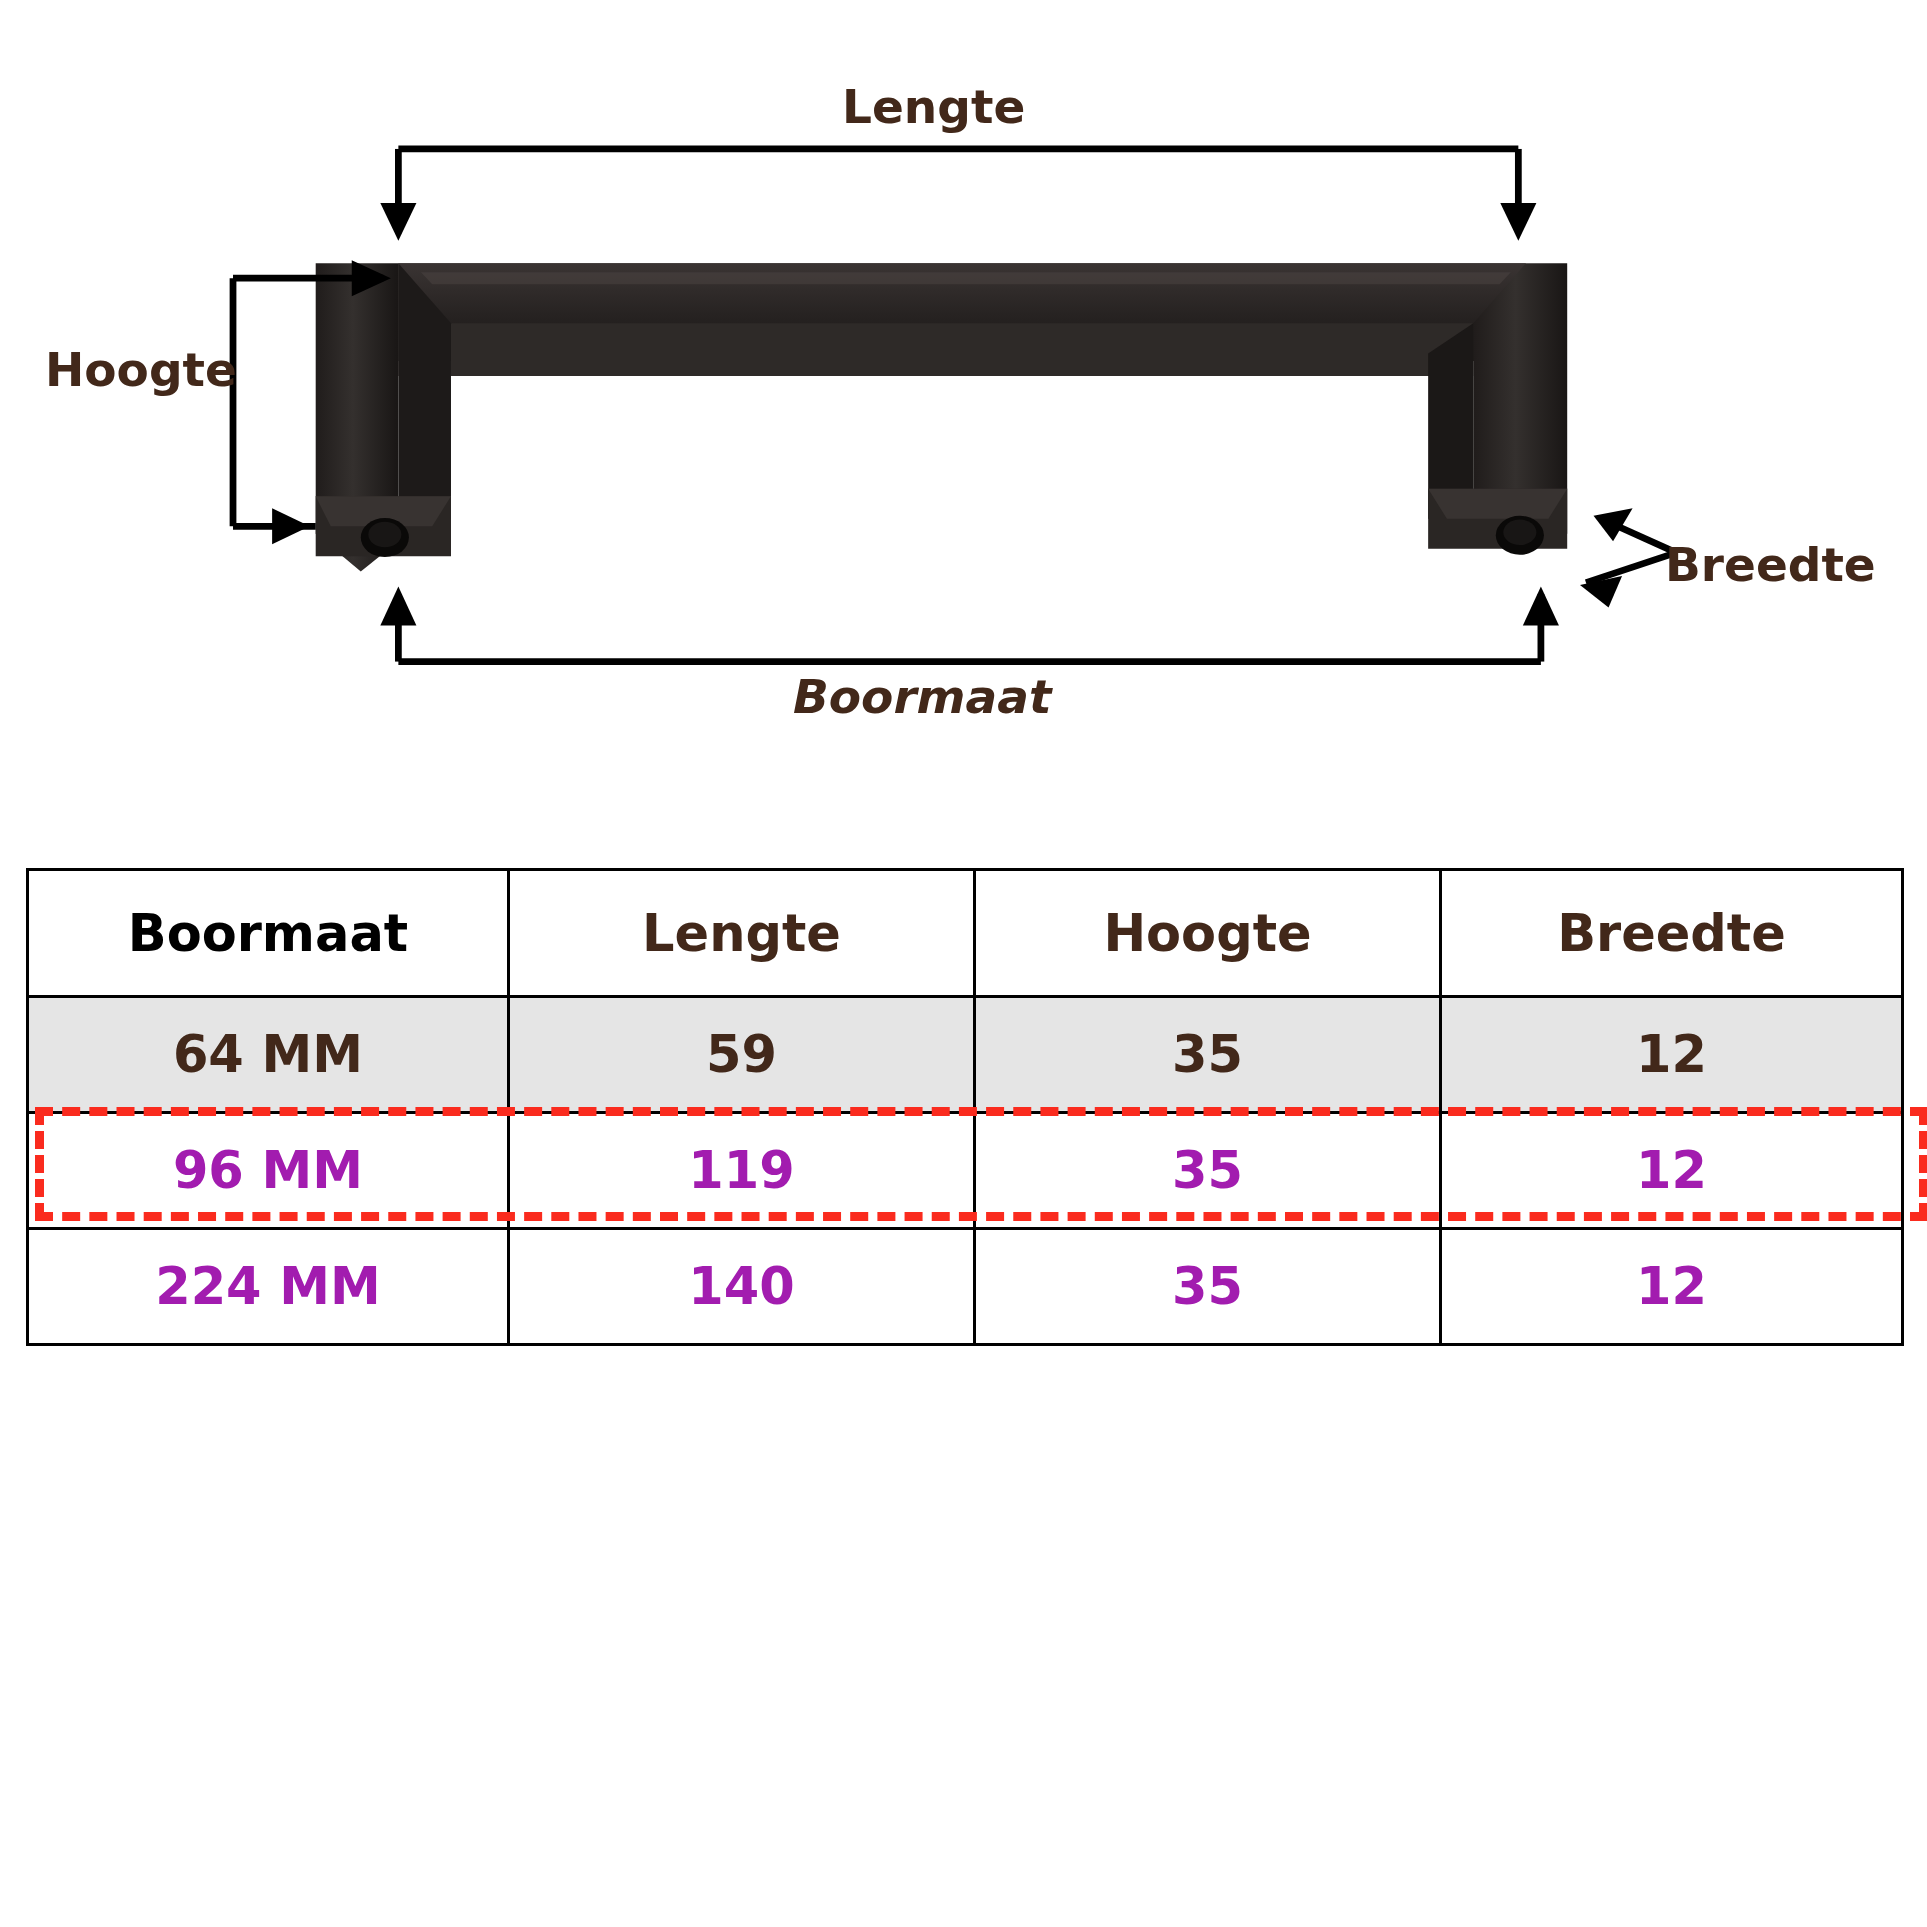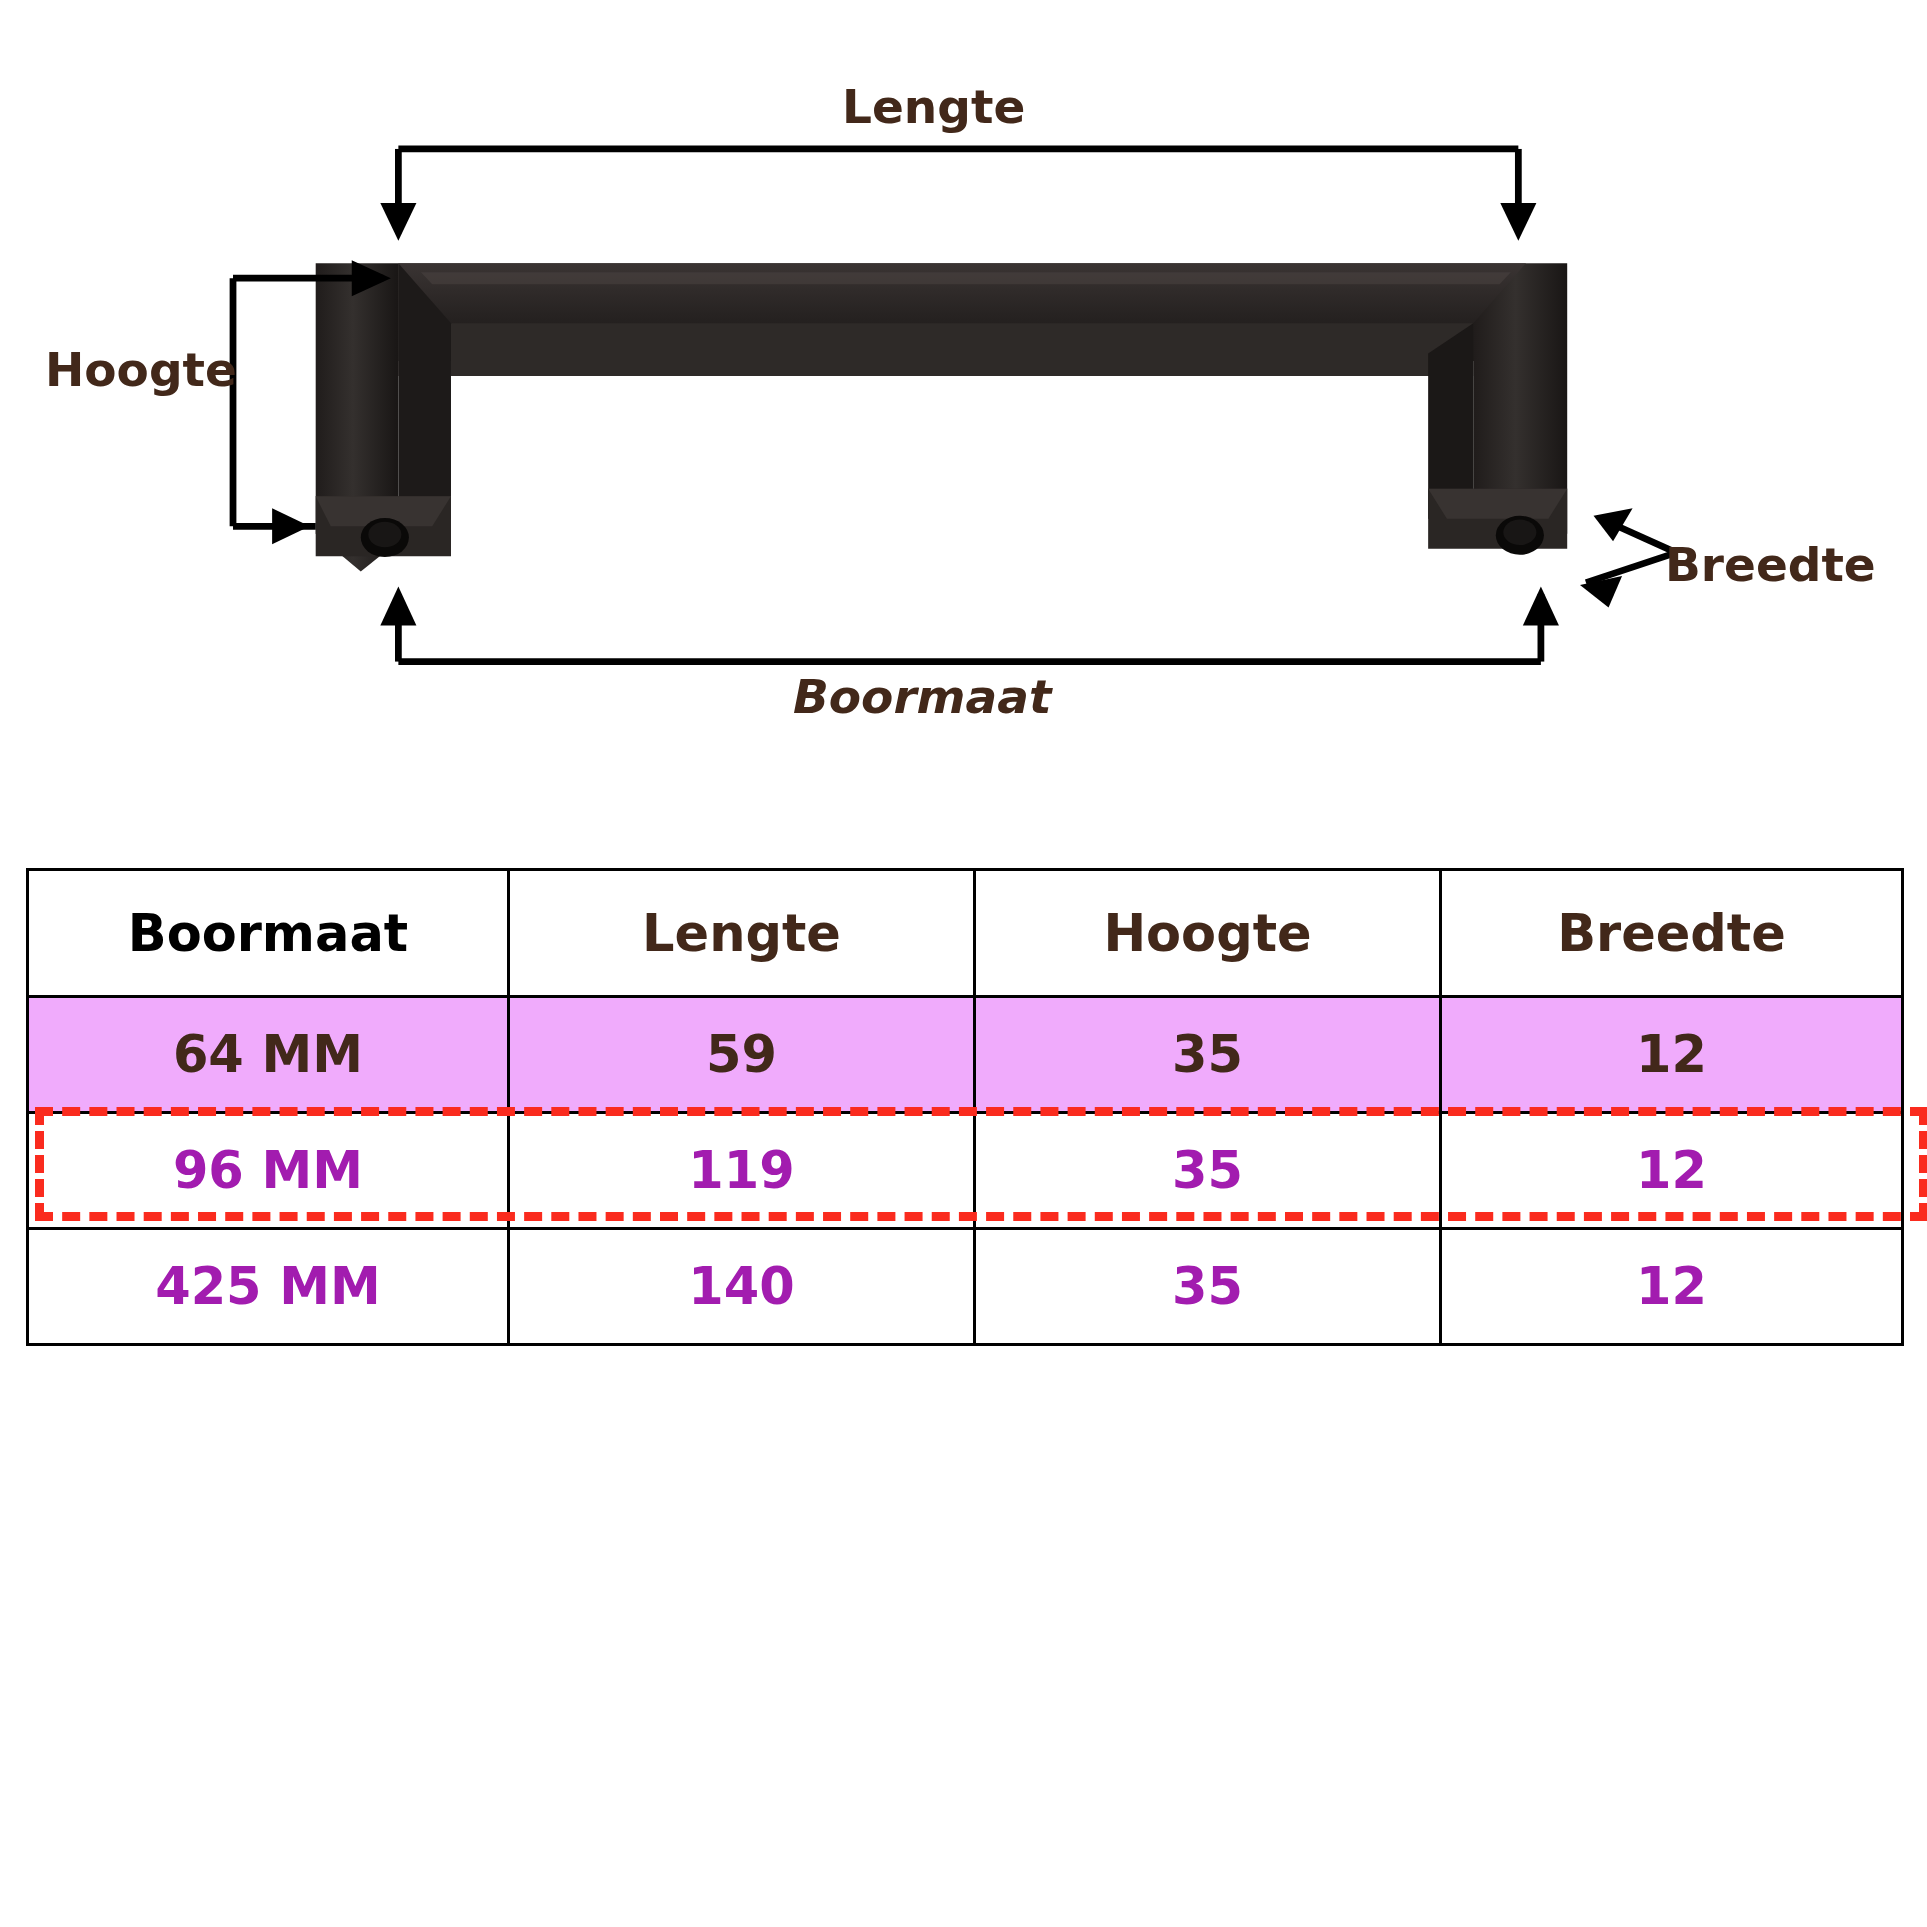--- a/index.html
+++ b/index.html
@@ -87,21 +87,21 @@
   }
   table.size-table thead th.col-boormaat {
     color: #000000;
   }
   col.c1 { width: 481px; }
   col.c2 { width: 466px; }
   col.c3 { width: 466px; }
   col.c4 { width: 462px; }
 
   tr.highlight-row td {
-    background: #f0abfc;
+    background: #e5e5e5;
     color: #42281a;
   }
   
   td.brown { color: #42281a; }
 
   
   #highlight-overlay {
     position: absolute;
     left: 9px;
     top: 239px;
@@ -229,21 +229,21 @@
         <td>35</td>
         <td>12</td>
       </tr>
       <tr>
         <td class="brown">96 MM</td>
         <td>119</td>
         <td>35</td>
         <td>12</td>
       </tr>
       <tr>
-        <td>425 MM</td>
+        <td>224 MM</td>
         <td>140</td>
         <td>35</td>
         <td>12</td>
       </tr>
     </tbody>
   </table>
   <div id="highlight-overlay"></div>
 </div>
 
 

